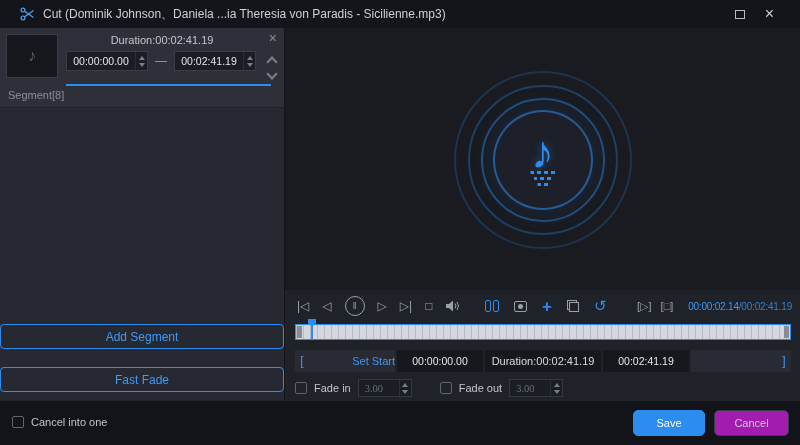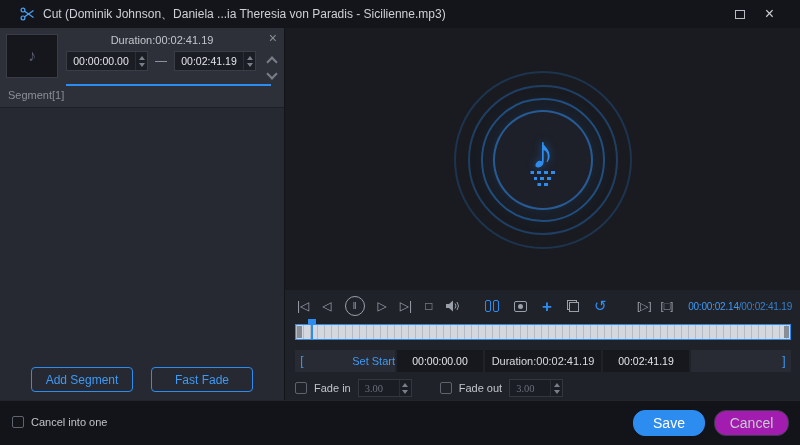--- a/index.html
+++ b/index.html
@@ -28,21 +28,21 @@
   .spin i { display:block; width:0; height:0; border-left:3px solid transparent; border-right:3px solid transparent; }
   .spin .up { border-bottom:4px solid #7a7e88; margin-bottom:3px; }
   .spin .dn { border-top:4px solid #7a7e88; }
   .range-sep { color:#9aa0aa; font-size:12px; }
   .card-close { position:absolute; top:2px; right:7px; color:#8a8d97; font-size:14px; cursor:default; }
   .chev { position:absolute; right:8px; width:8px; height:8px; border-left:2px solid #7a7e88; border-top:2px solid #7a7e88; cursor:default; }
   .chev.up { top:30px; transform:rotate(45deg); }
   .chev.down { top:42px; transform:rotate(225deg); }
   .blue-line { position:absolute; left:66px; right:13px; top:56px; height:2px; background:#2d8cf0; }
   .seg-label { position:absolute; left:8px; top:61px; font-size:11px; color:#8a8d97; }
-  .left-buttons { position:absolute; bottom:8px; left:0; right:0; display:flex; justify-content:center; gap:18px; }
+  .left-buttons { position:absolute; bottom:8px; left:0; right:0; display:flex; justify-content:center; gap:18px;flex-direction:column; }
   .ghost-btn { min-width:102px; height:25px; border:1px solid #2d8cf0; border-radius:4px; background:transparent; color:#3d9af5; font-size:12px; font-family:inherit; cursor:default; }
 
   
   .main { position:absolute; top:28px; left:285px; right:0; bottom:45px; background:#20222a; }
   .preview { position:absolute; top:0; left:0; right:0; height:262px; background:#191b21; overflow:hidden; }
   .circle-wrap { position:absolute; left:50%; top:132px; transform:translate(-50%,-50%); width:190px; height:190px; }
   .ring { position:absolute; border-radius:50%; left:50%; top:50%; transform:translate(-50%,-50%); }
   .r1 { width:178px; height:178px; border:2px solid rgba(45,140,240,0.22); }
   .r2 { width:150px; height:150px; border:2px solid rgba(45,140,240,0.32); }
   .r3 { width:124px; height:124px; border:2px solid rgba(45,140,240,0.45); }
@@ -93,21 +93,21 @@
   
   .fade-row { position:absolute; top:351px; left:10px; height:18px; display:flex; align-items:center; gap:7px; font-size:11px; color:#c3c5cc; }
   .cb { width:12px; height:12px; border:1px solid #5f636d; border-radius:2px; background:transparent; display:inline-block; cursor:default; }
   .fade-input { width:54px; height:18px; background:#1b1d24; border:1px solid #34373f; display:flex; align-items:center; }
   .fade-input .fi-val { flex:1; padding-left:6px; font-size:10.5px; color:#6a6f7a;font-family:Liberation Serif, serif; }
   .fade-gap { width:14px; }
 
   
   .footer { position:absolute; left:0; right:0; bottom:0; height:45px; background:#13141a; border-top:1px solid #23252d; }
   .merge { position:absolute; left:12px; top:15px; display:flex; align-items:center; gap:7px; font-size:11px; color:#c0c2c8; }
-  .btn { height:26px; border-radius:12px; font-size:14px; font-family:inherit; cursor:default; }
+  .btn { height:26px; border-radius:5px; font-size:11px; font-family:inherit; cursor:default; }
   .save-btn { position:absolute; right:95px; top:9px; width:72px; background:#2d8cf0; border:1px solid #2d8cf0; color:#ffffff; }
   .cancel-btn { position:absolute; right:11px; top:9px; width:75px; background:#a21caf; border:1px solid #3a3d46; color:#c8cad0; }
 </style>
 </head>
 <body>
 
 <div class="window">
 
   <div class="titlebar">
     <span class="app-icon">
@@ -145,21 +145,21 @@
           <span class="spin">
               <i class="up"></i>
               <i class="dn"></i>
             </span>
         </div>
       </div>
       <span class="card-close">×</span>
       <span class="chev up"></span>
       <span class="chev down"></span>
       <div class="blue-line"></div>
-      <span class="seg-label">Segment[1]</span>
+      <span class="seg-label">Segment[8]</span>
     </div>
     <div class="left-buttons">
       <button class="ghost-btn">Add Segment</button>
       <button class="ghost-btn">Fast Fade</button>
     </div>
   </div>
 
   <div class="main">
 
     <div class="preview">

